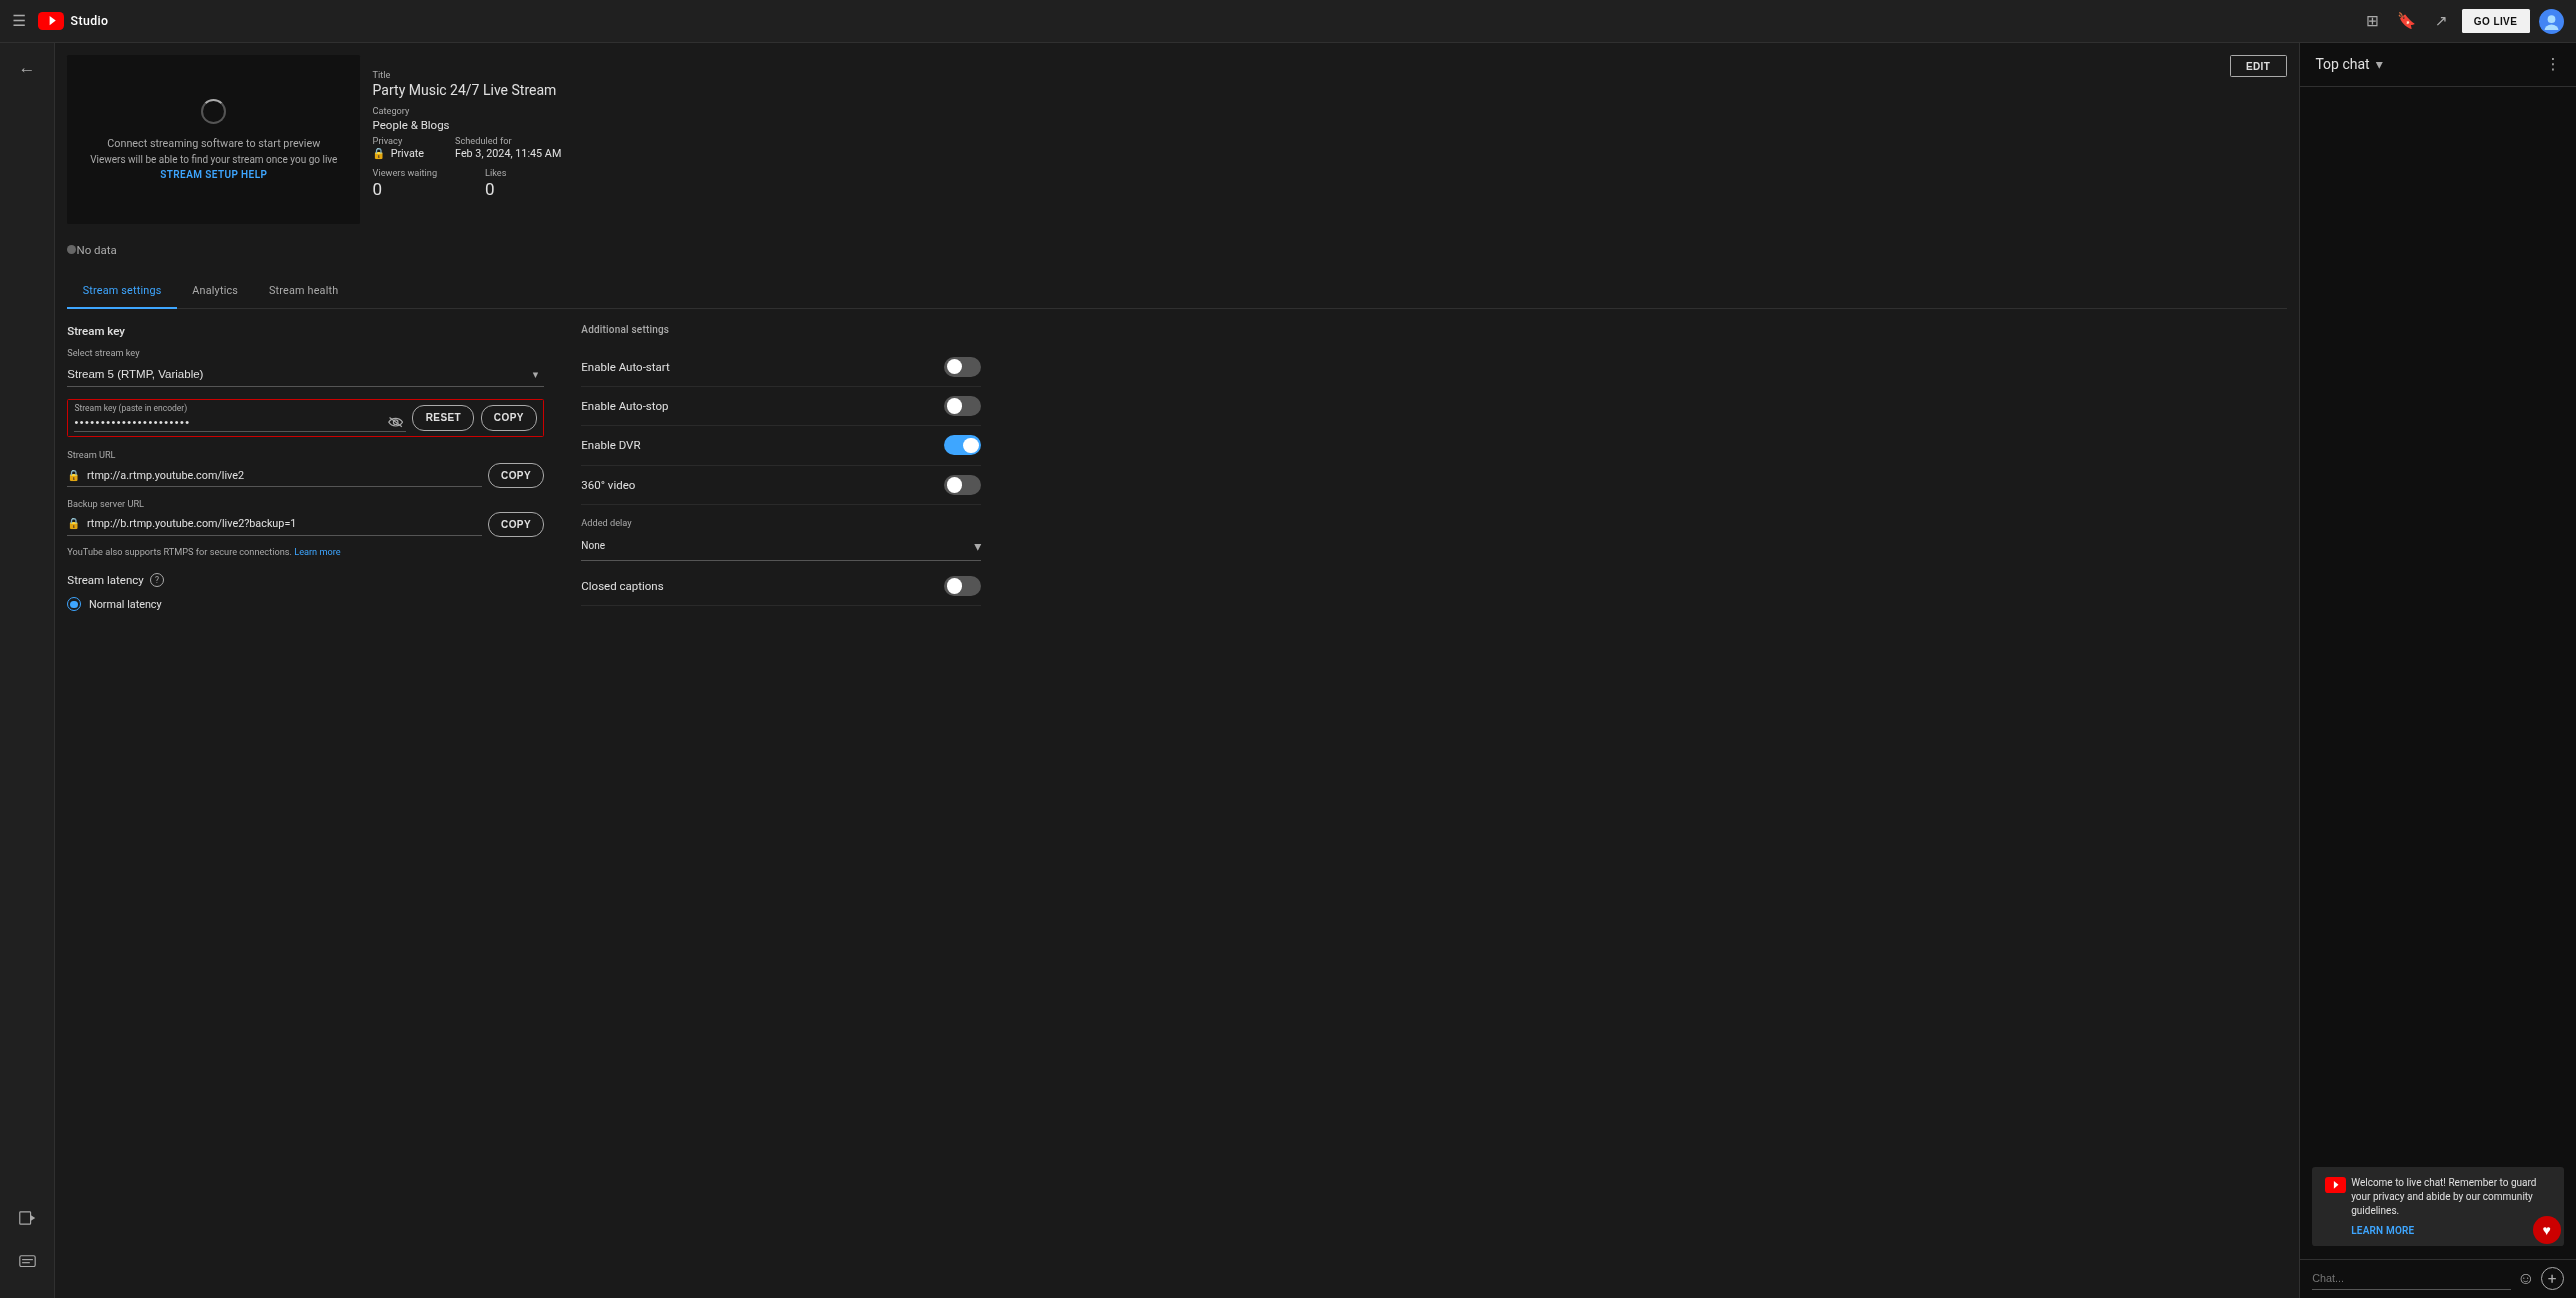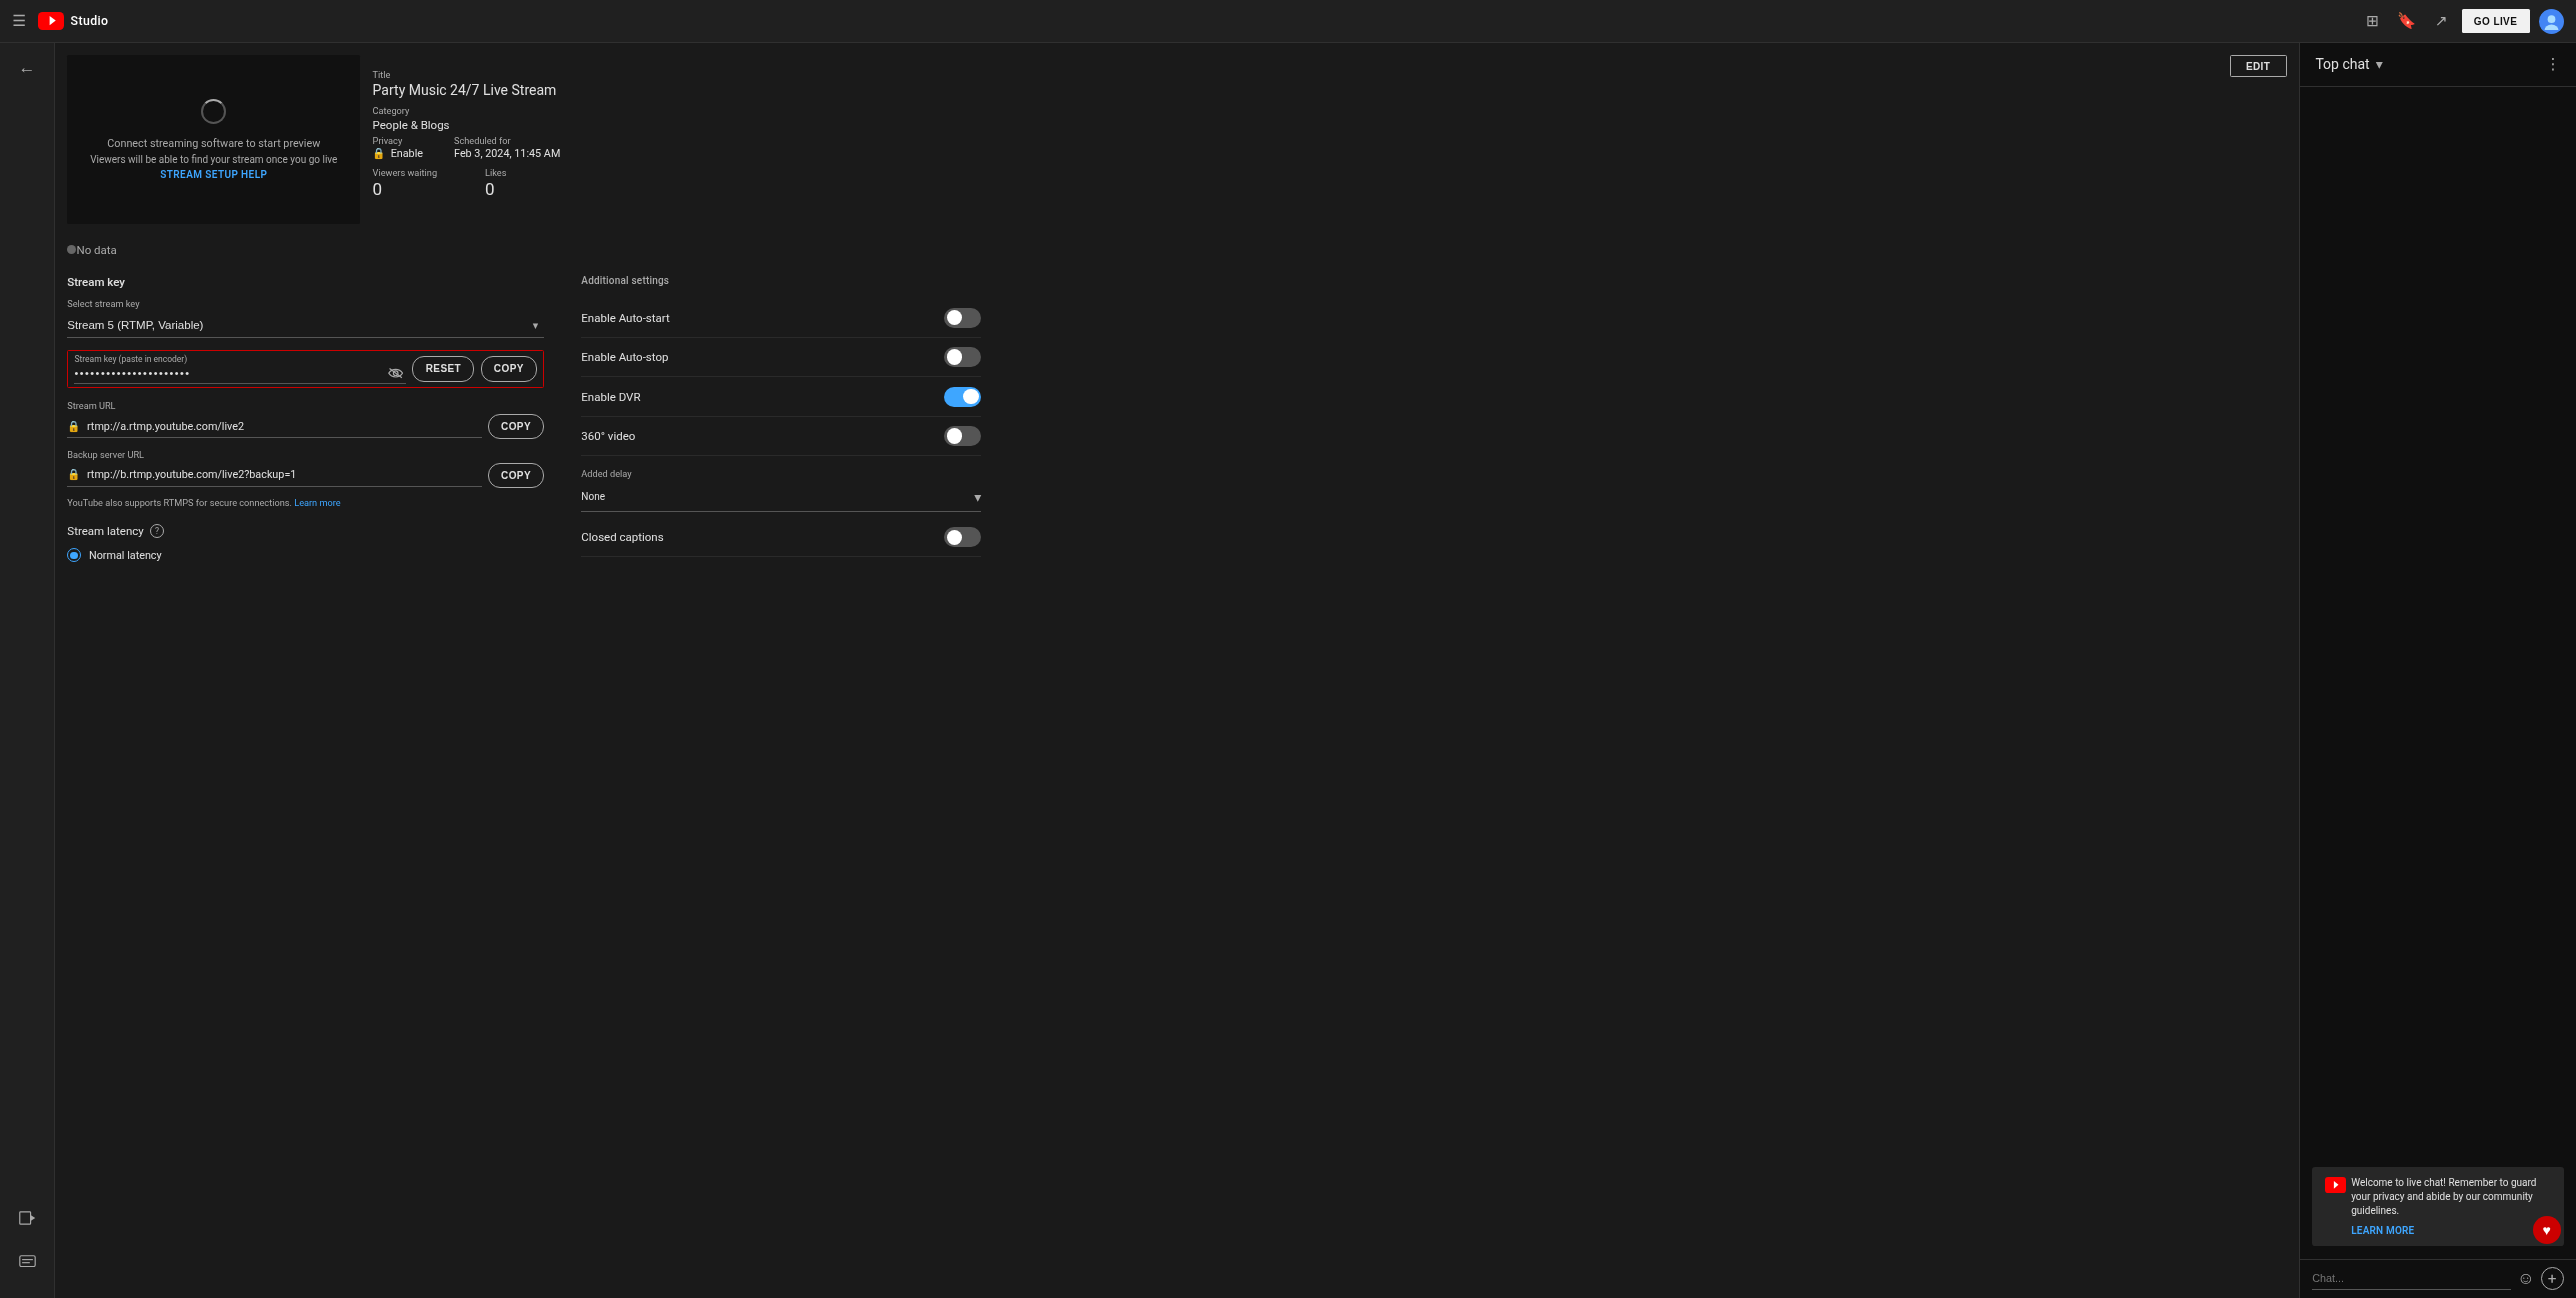--- a/index.html
+++ b/index.html
@@ -746,21 +746,21 @@
           <div class="stream-info-value">Party Music 24/7 Live Stream</div>
 
           <div class="stream-info-label">Category</div>
           <div class="stream-info-value" style="font-size:11.5px;">People &amp; Blogs</div>
 
           <div class="stream-info-row">
             <div class="stream-info-col">
               <div class="stream-info-label">Privacy</div>
               <div style="display:flex;align-items:center;gap:4.6px;">
                 <span>🔒</span>
-                <span class="stream-info-value" style="font-size:10.8px;">Enable</span>
+                <span class="stream-info-value" style="font-size:10.8px;">Private</span>
               </div>
             </div>
             <div class="stream-info-col">
               <div class="stream-info-label">Scheduled for</div>
               <div class="stream-info-value" style="font-size:10.8px;">Feb 3, 2024, 11:45 AM</div>
             </div>
           </div>
 
           <div class="stream-info-row" style="margin-top:6.2px;gap:48px;">
             <div class="stream-info-col">
@@ -773,20 +773,25 @@
             </div>
           </div>
         </div>
       </div>
 
       <div class="no-data-row">
         <div class="no-data-dot"></div>
         <span class="no-data-text">No data</span>
       </div>
 
+      <div class="tabs-bar">
+        <div class="tab-item active">Stream settings</div>
+        <div class="tab-item">Analytics</div>
+        <div class="tab-item">Stream health</div>
+      </div>
 
       <div class="settings-row">
 
         <div class="settings-left">
           <div class="section-title">Stream key</div>
 
           <div class="field-label">Select stream key</div>
           <div class="select-wrapper">
             <select class="stream-key-select">
               <option>Stream 5 (RTMP, Variable)</option>

